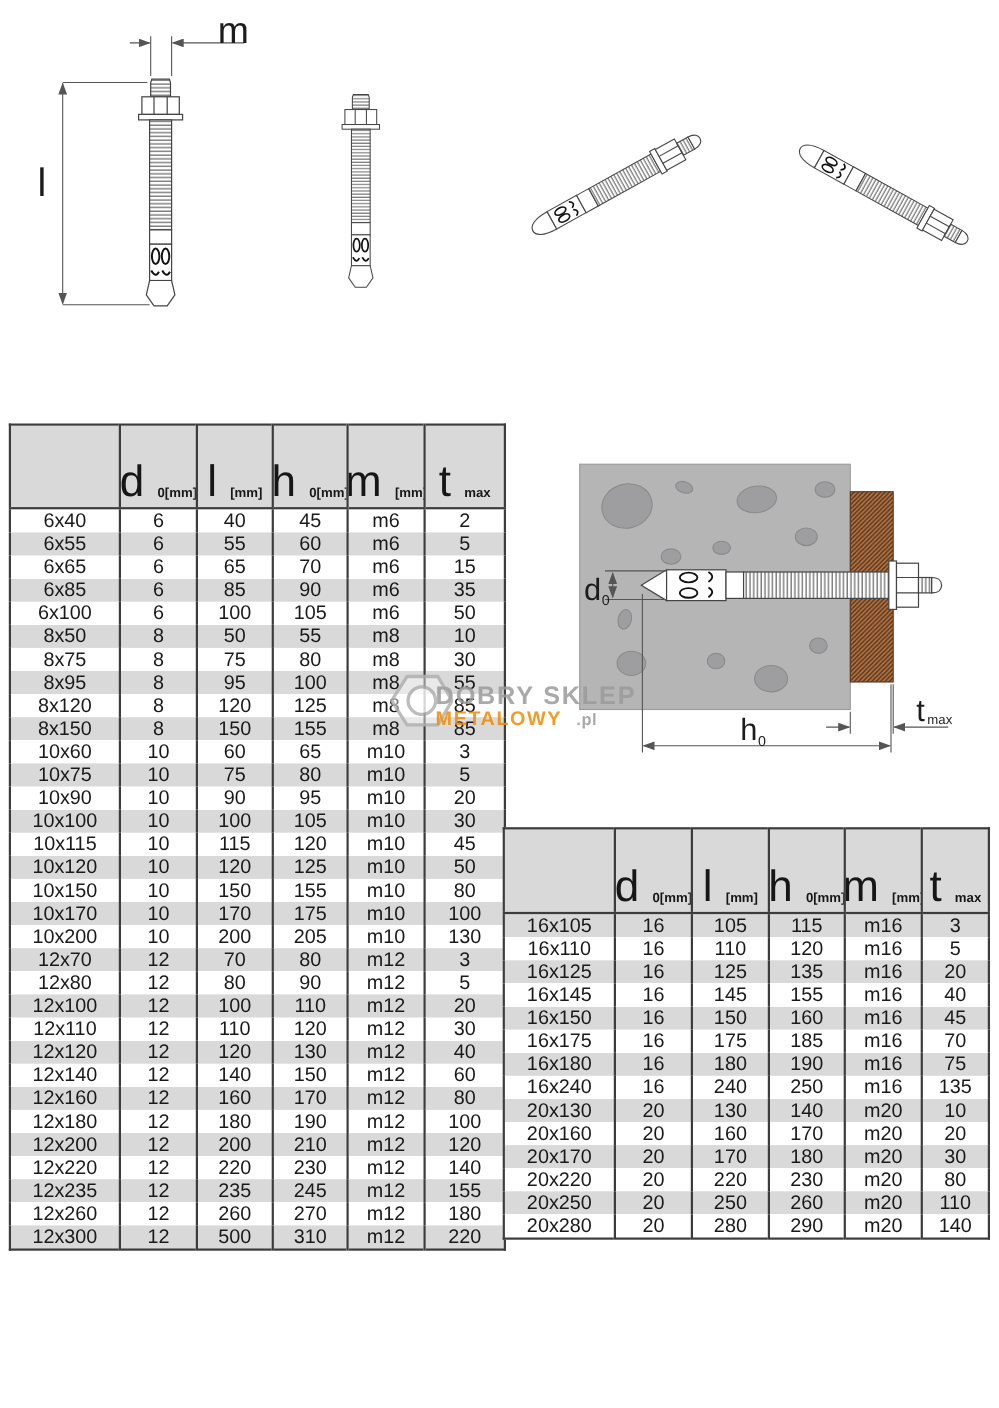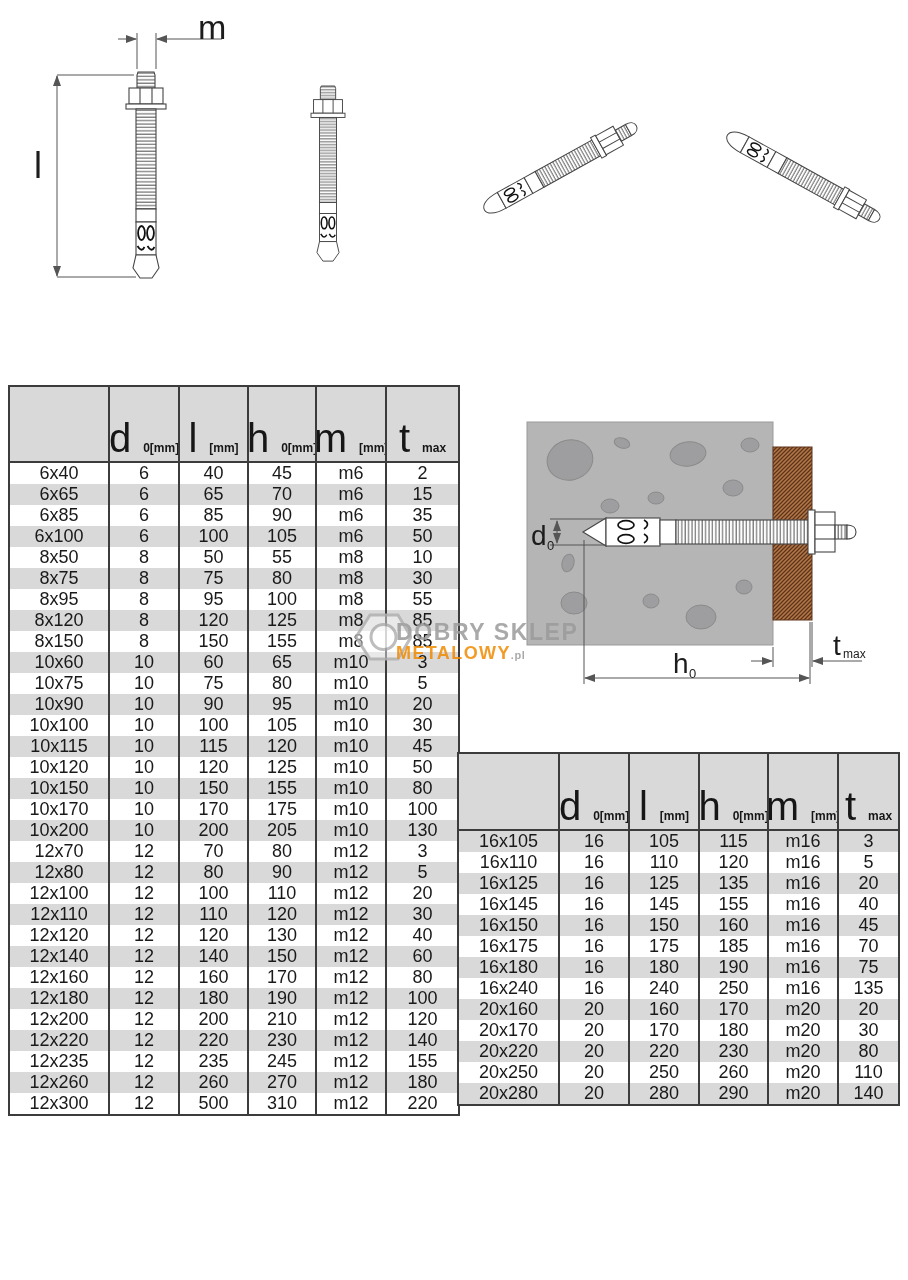--- a/index.html
+++ b/index.html
@@ -27,21 +27,21 @@
   #table-right tbody tr:nth-child(odd){background:#d9d9d9;}
   .hwrap{display:flex;justify-content:center;align-items:flex-end;padding-bottom:6px;}
   .hm{font-size:40px;line-height:0.82;font-weight:400;}
   .hs{font-size:12px;line-height:1;padding-bottom:1px;margin-left:12px;}
 
   
   .watermark{left:354px;top:610px;width:215px;height:58px;opacity:0.85;z-index:5;}
   .wm-text{position:absolute;left:42px;top:11px;line-height:1.0;white-space:nowrap;}
   .wm-l1{font-size:23px;font-weight:bold;letter-spacing:1.6px;color:#9b9b9b;}
   .wm-l2{font-size:18px;font-weight:bold;letter-spacing:1.4px;color:#f08a00;}
-  .wm-pl{font-size:11px;font-weight:bold;letter-spacing:0.5px;color:#9b9b9b;}
+  .wm-pl{font-size:15px;font-weight:bold;letter-spacing:0.5px;color:#9b9b9b;margin-left:13px;}
 </style>
 </head>
 <body>
 
 <div class="page">
 
   <svg class="abs" width="0" height="0" style="left:0;top:0">
     <defs>
       <pattern id="thH" width="6" height="3.4" patternUnits="userSpaceOnUse">
         <rect width="6" height="3.4" fill="#ffffff"></rect>
@@ -167,20 +167,28 @@
     <tbody>
         <tr>
           <td>6x40</td>
           <td>6</td>
           <td>40</td>
           <td>45</td>
           <td>m6</td>
           <td>2</td>
         </tr>
         <tr>
+          <td>6x55</td>
+          <td>6</td>
+          <td>55</td>
+          <td>60</td>
+          <td>m6</td>
+          <td>5</td>
+        </tr>
+        <tr>
           <td>6x65</td>
           <td>6</td>
           <td>65</td>
           <td>70</td>
           <td>m6</td>
           <td>15</td>
         </tr>
         <tr>
           <td>6x85</td>
           <td>6</td>
@@ -517,20 +525,28 @@
           <td>m16</td>
           <td>75</td>
         </tr>
         <tr>
           <td>16x240</td>
           <td>16</td>
           <td>240</td>
           <td>250</td>
           <td>m16</td>
           <td>135</td>
+        </tr>
+        <tr>
+          <td>20x130</td>
+          <td>20</td>
+          <td>130</td>
+          <td>140</td>
+          <td>m20</td>
+          <td>10</td>
         </tr>
         <tr>
           <td>20x160</td>
           <td>20</td>
           <td>160</td>
           <td>170</td>
           <td>m20</td>
           <td>20</td>
         </tr>
         <tr>

